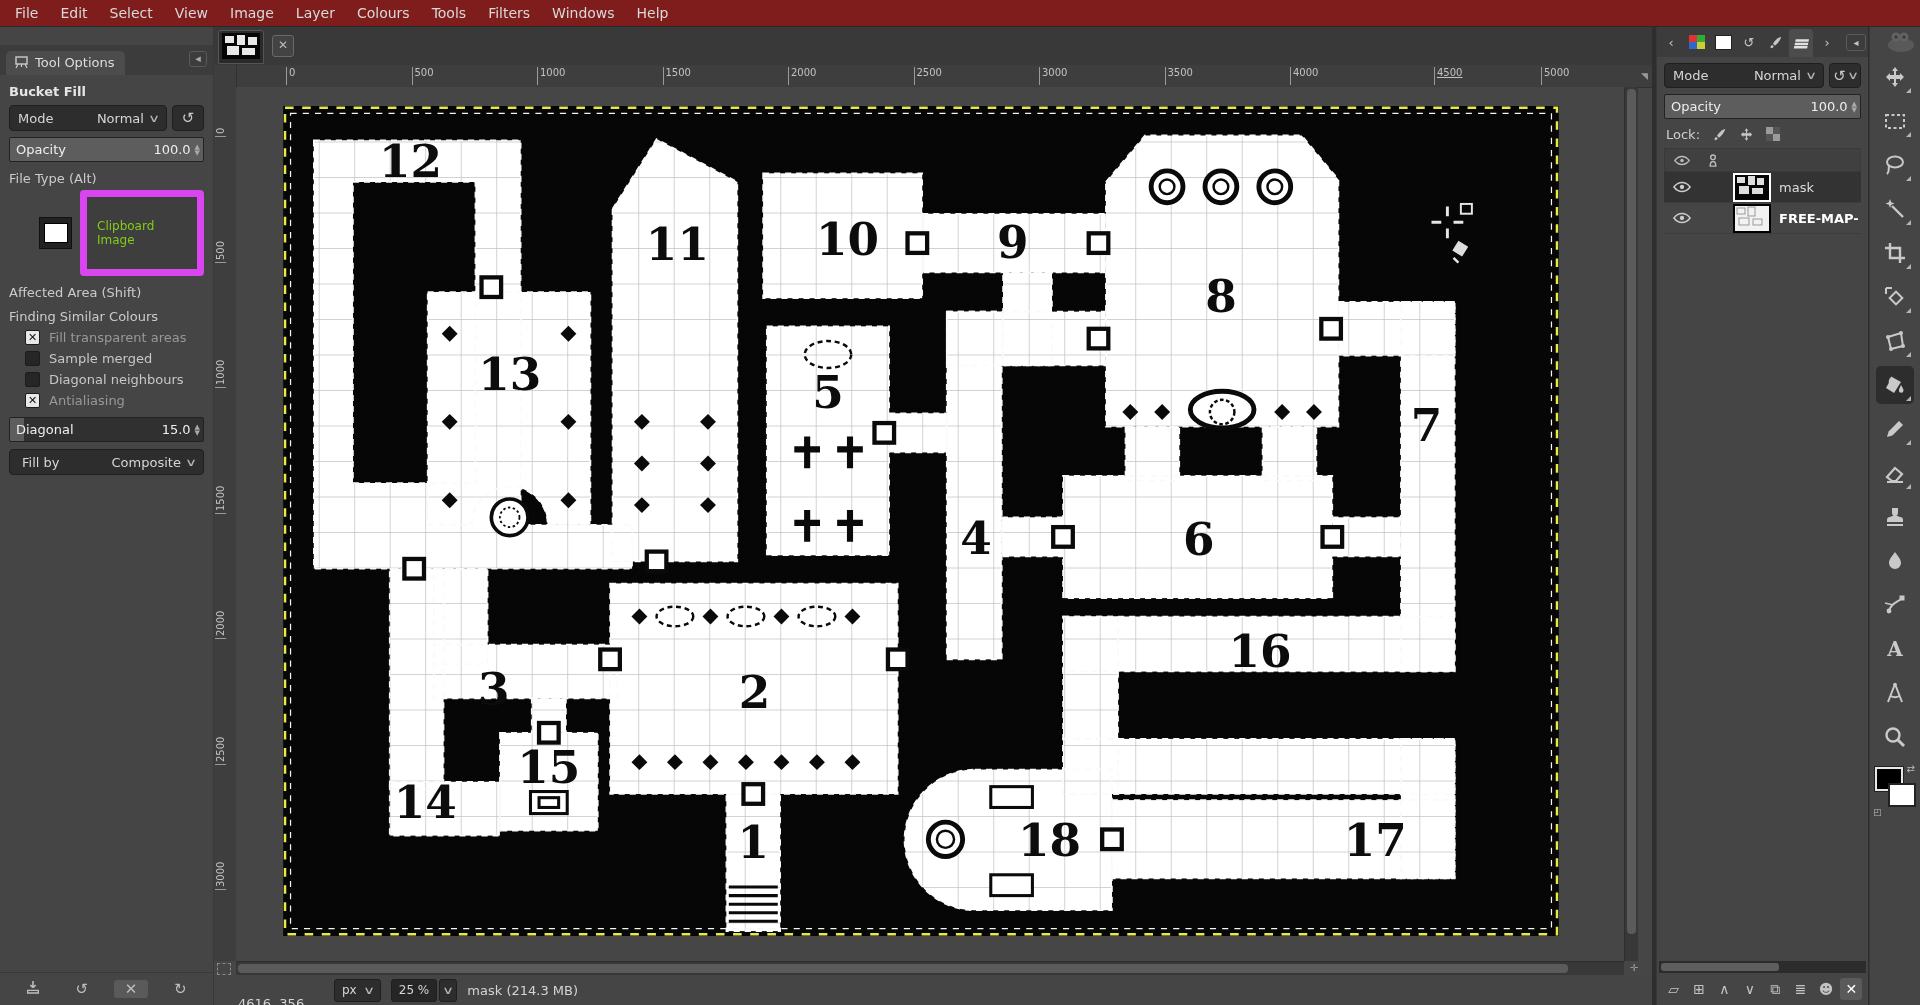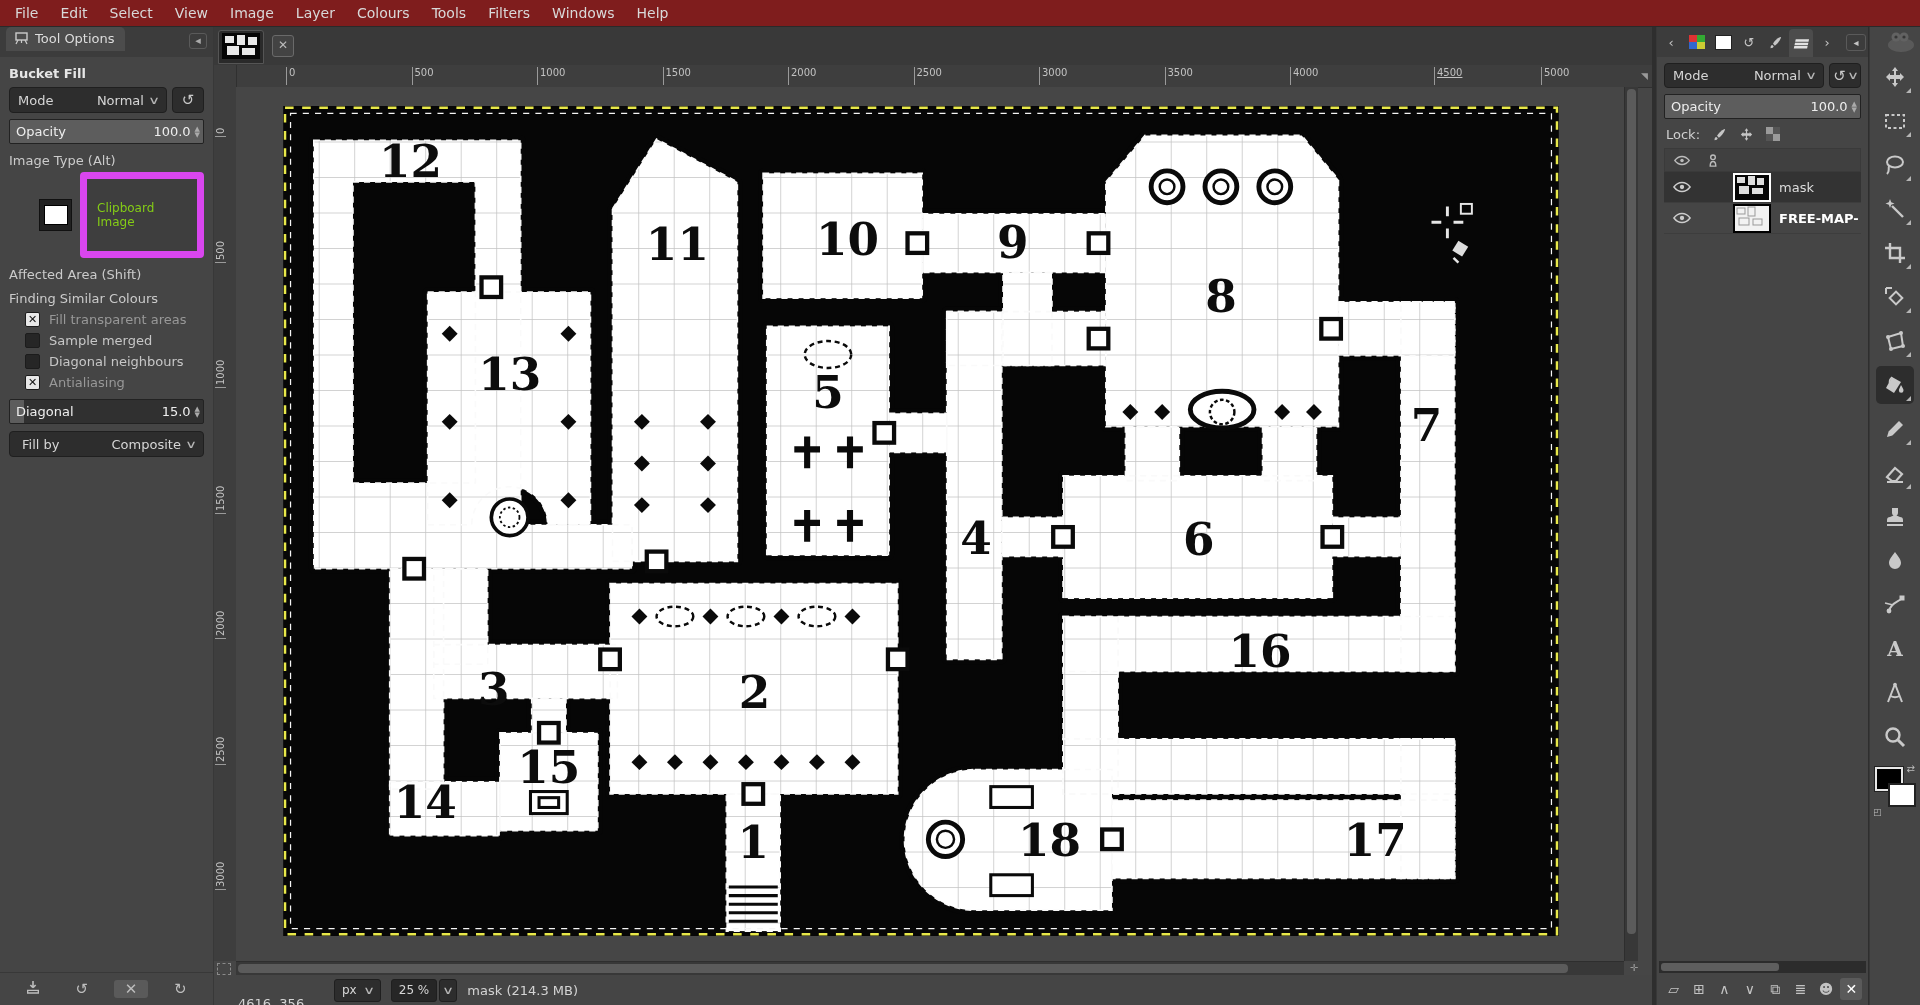--- a/index.html
+++ b/index.html
@@ -5,21 +5,21 @@
   html,body{margin:0;padding:0;background:#2e2e2e;width:1920px;height:1005px;overflow:hidden;
     font-family:"DejaVu Sans","Liberation Sans",sans-serif;-webkit-font-smoothing:antialiased;}
   .abs{position:absolute;}
   
   #menubar{left:0;top:0;width:1920px;height:27px;background:#7f1d1d;border-bottom:1px solid #2a2a2a;
     display:flex;align-items:center;padding-left:4px;box-sizing:border-box;}
   .menu-item{color:#d9d9d9;font-size:14px;padding:4px 11px;cursor:default;}
   
   #leftdock{left:0;top:27px;width:214px;height:978px;background:#454545;box-sizing:border-box;
     border-right:1px solid #383838;display:flex;flex-direction:column;}
-  .tabstrip{height:30px;background:#3c3c3c;display:flex;align-items:flex-start;position:relative;flex:none;}
+  .tabstrip{height:30px;background:#3c3c3c;display:flex;align-items:flex-end;position:relative;flex:none;margin-top:18px;}
   .tab-active{background:#4c4c4c;border-radius:5px 5px 0 0;padding:4px 10px 5px 8px;margin-left:6px;
     display:flex;align-items:center;gap:6px;color:#ddd;font-size:13px;}
   .tabstrip .cfg{position:absolute;right:6px;top:6px;color:#aaa;font-size:11px;border:1px solid #5a5a5a;
     border-radius:3px;width:16px;height:14px;text-align:center;line-height:13px;}
   #to-body{padding:7px 9px 0 9px;color:#cfcfcf;font-size:13px;flex:1;overflow:hidden;}
   .to-title{font-weight:bold;color:#e6e6e6;margin:2px 0 6px 0;}
   .selbox{background:#2d2d2d;border:1px solid #1f1f1f;border-radius:4px;height:24px;display:flex;
     align-items:center;padding:0 8px;gap:6px;color:#d6d6d6;}
   .selbox .grow{flex:1;}
   .chev{color:#b5b5b5;font-size:11px;transform:scaleX(1.5);}
@@ -150,21 +150,21 @@
         <span class="chev">∨</span>
       </div>
       <div class="sq-btn">↺</div>
     </div>
     <div class="slider">
       <div class="fill" style="width:100%;"></div>
       <span class="lab">Opacity</span>
       <span class="val">100.0</span>
       <span class="spin">▲<br>▼</span>
     </div>
-    <div class="sect">Image Type  (Alt)</div>
+    <div class="sect">File Type  (Alt)</div>
     <div class="swatchrow">
       <div class="fgswatch">
           <div class="inner"></div>
         </div>
       <div class="dis-btn">Clipboard Image</div>
     </div>
     <div class="sect">Affected Area  (Shift)</div>
     <div class="sect">Finding Similar Colours</div>
     <div id="finding-opts">
         <div class="optrow sel">

